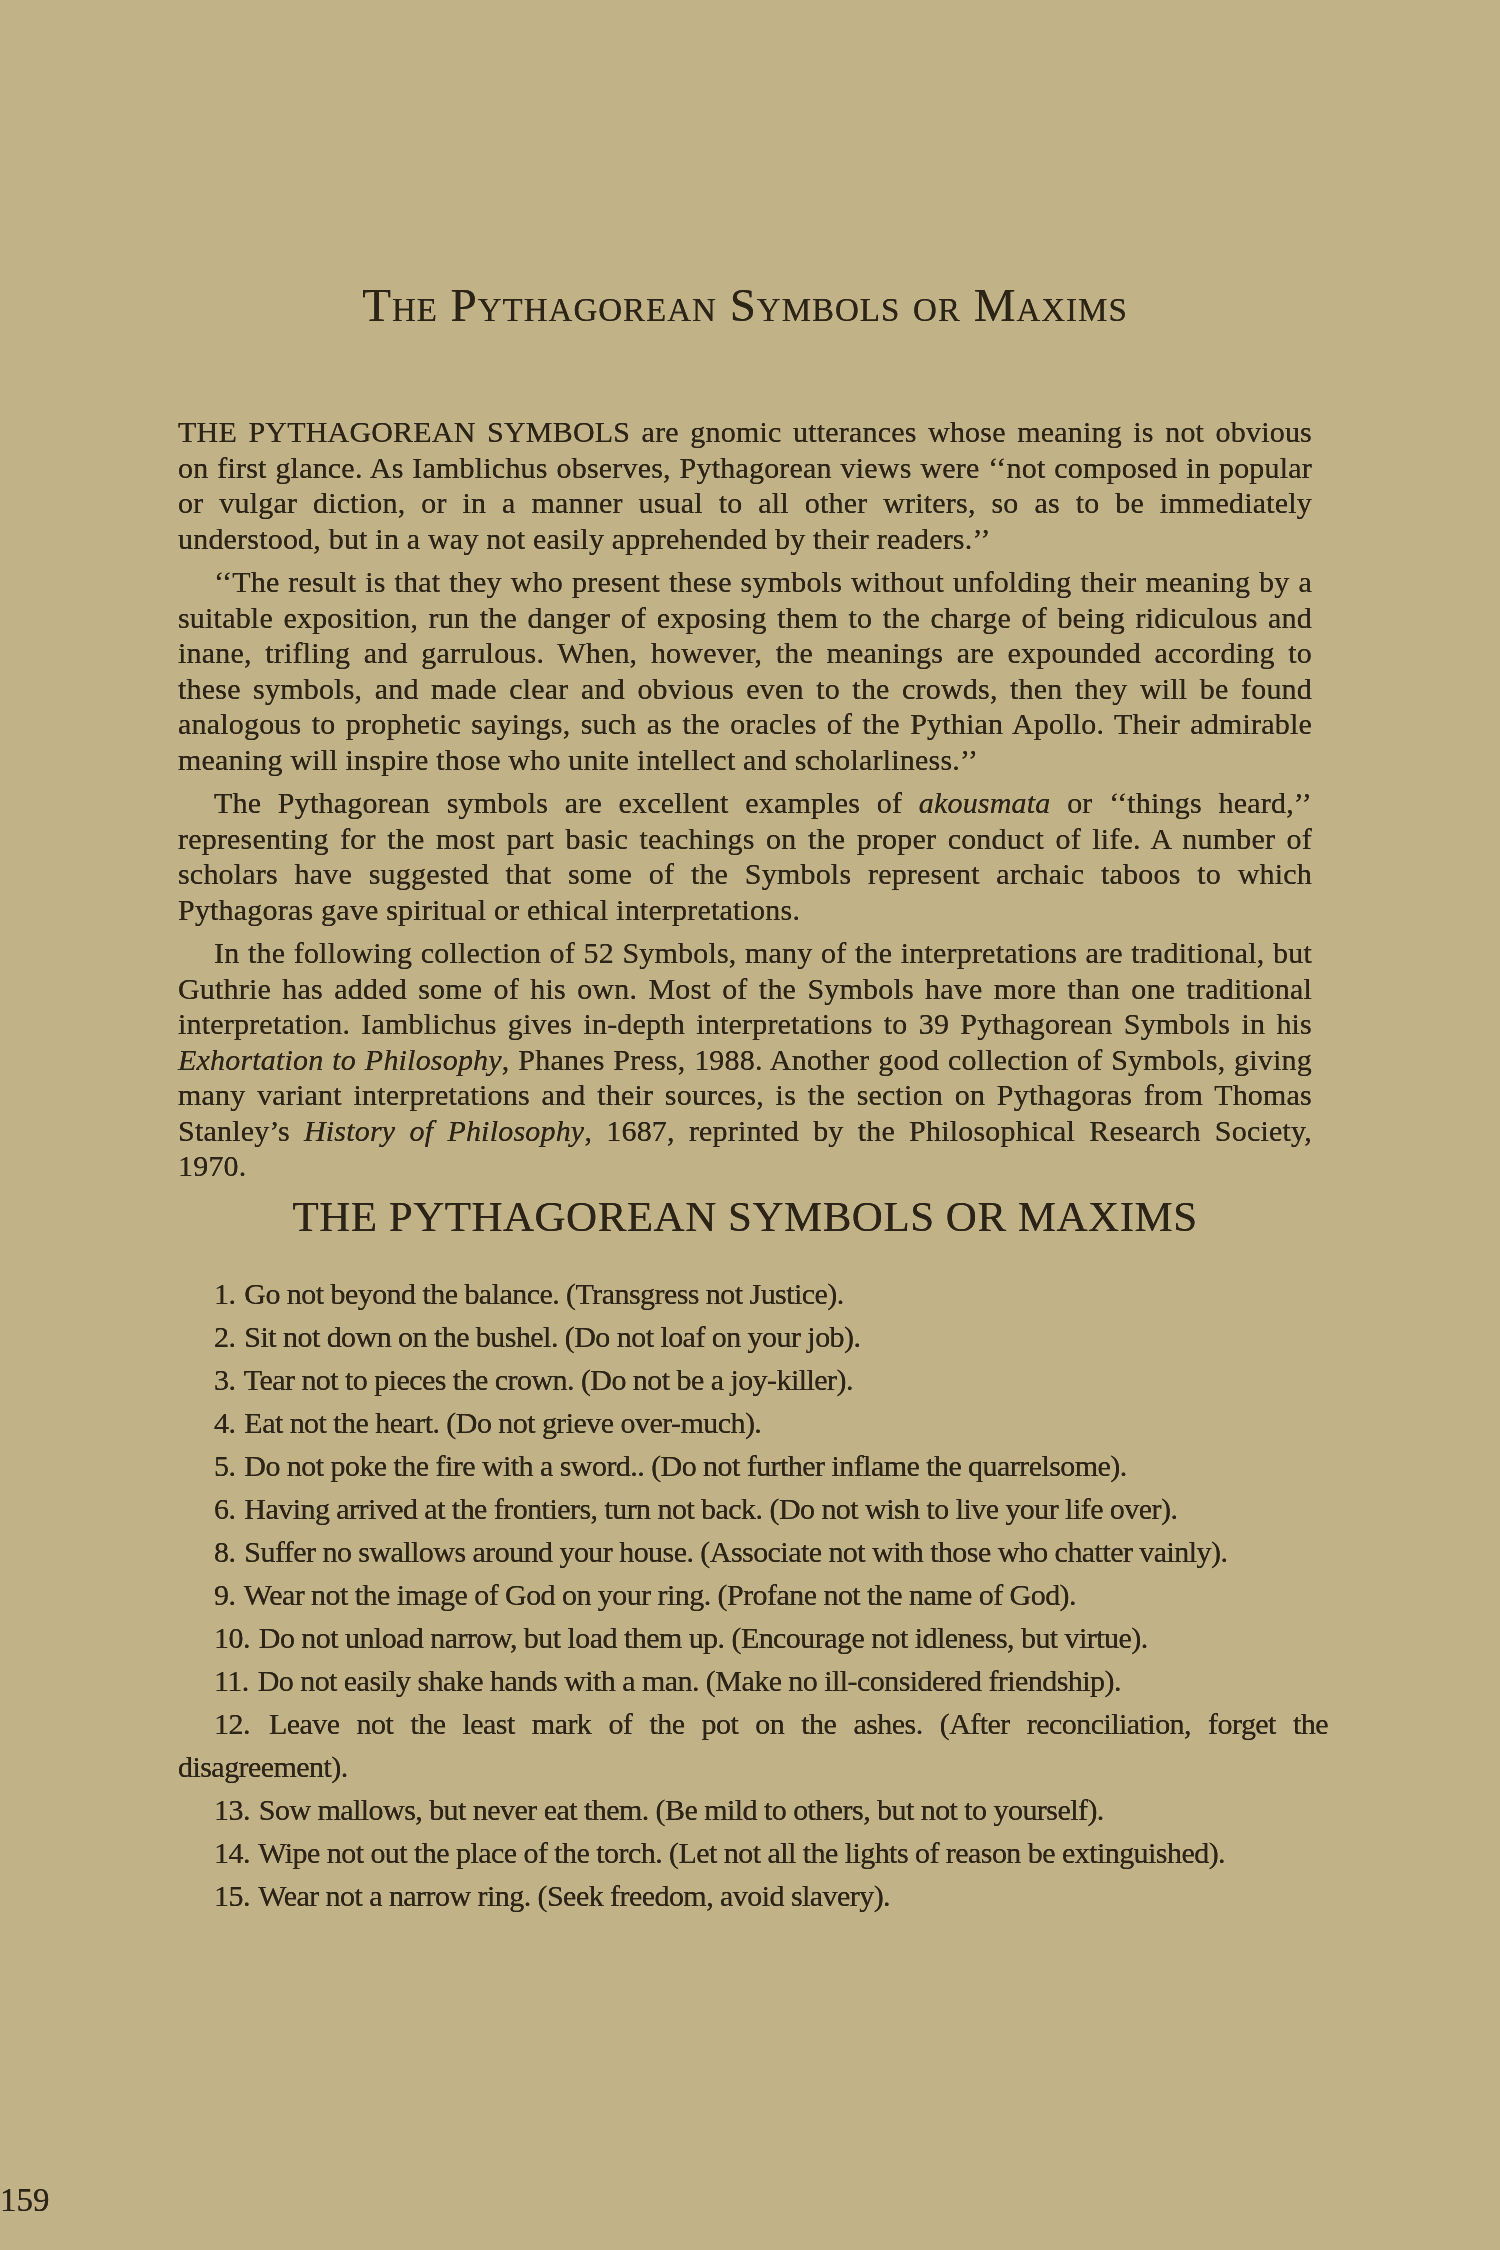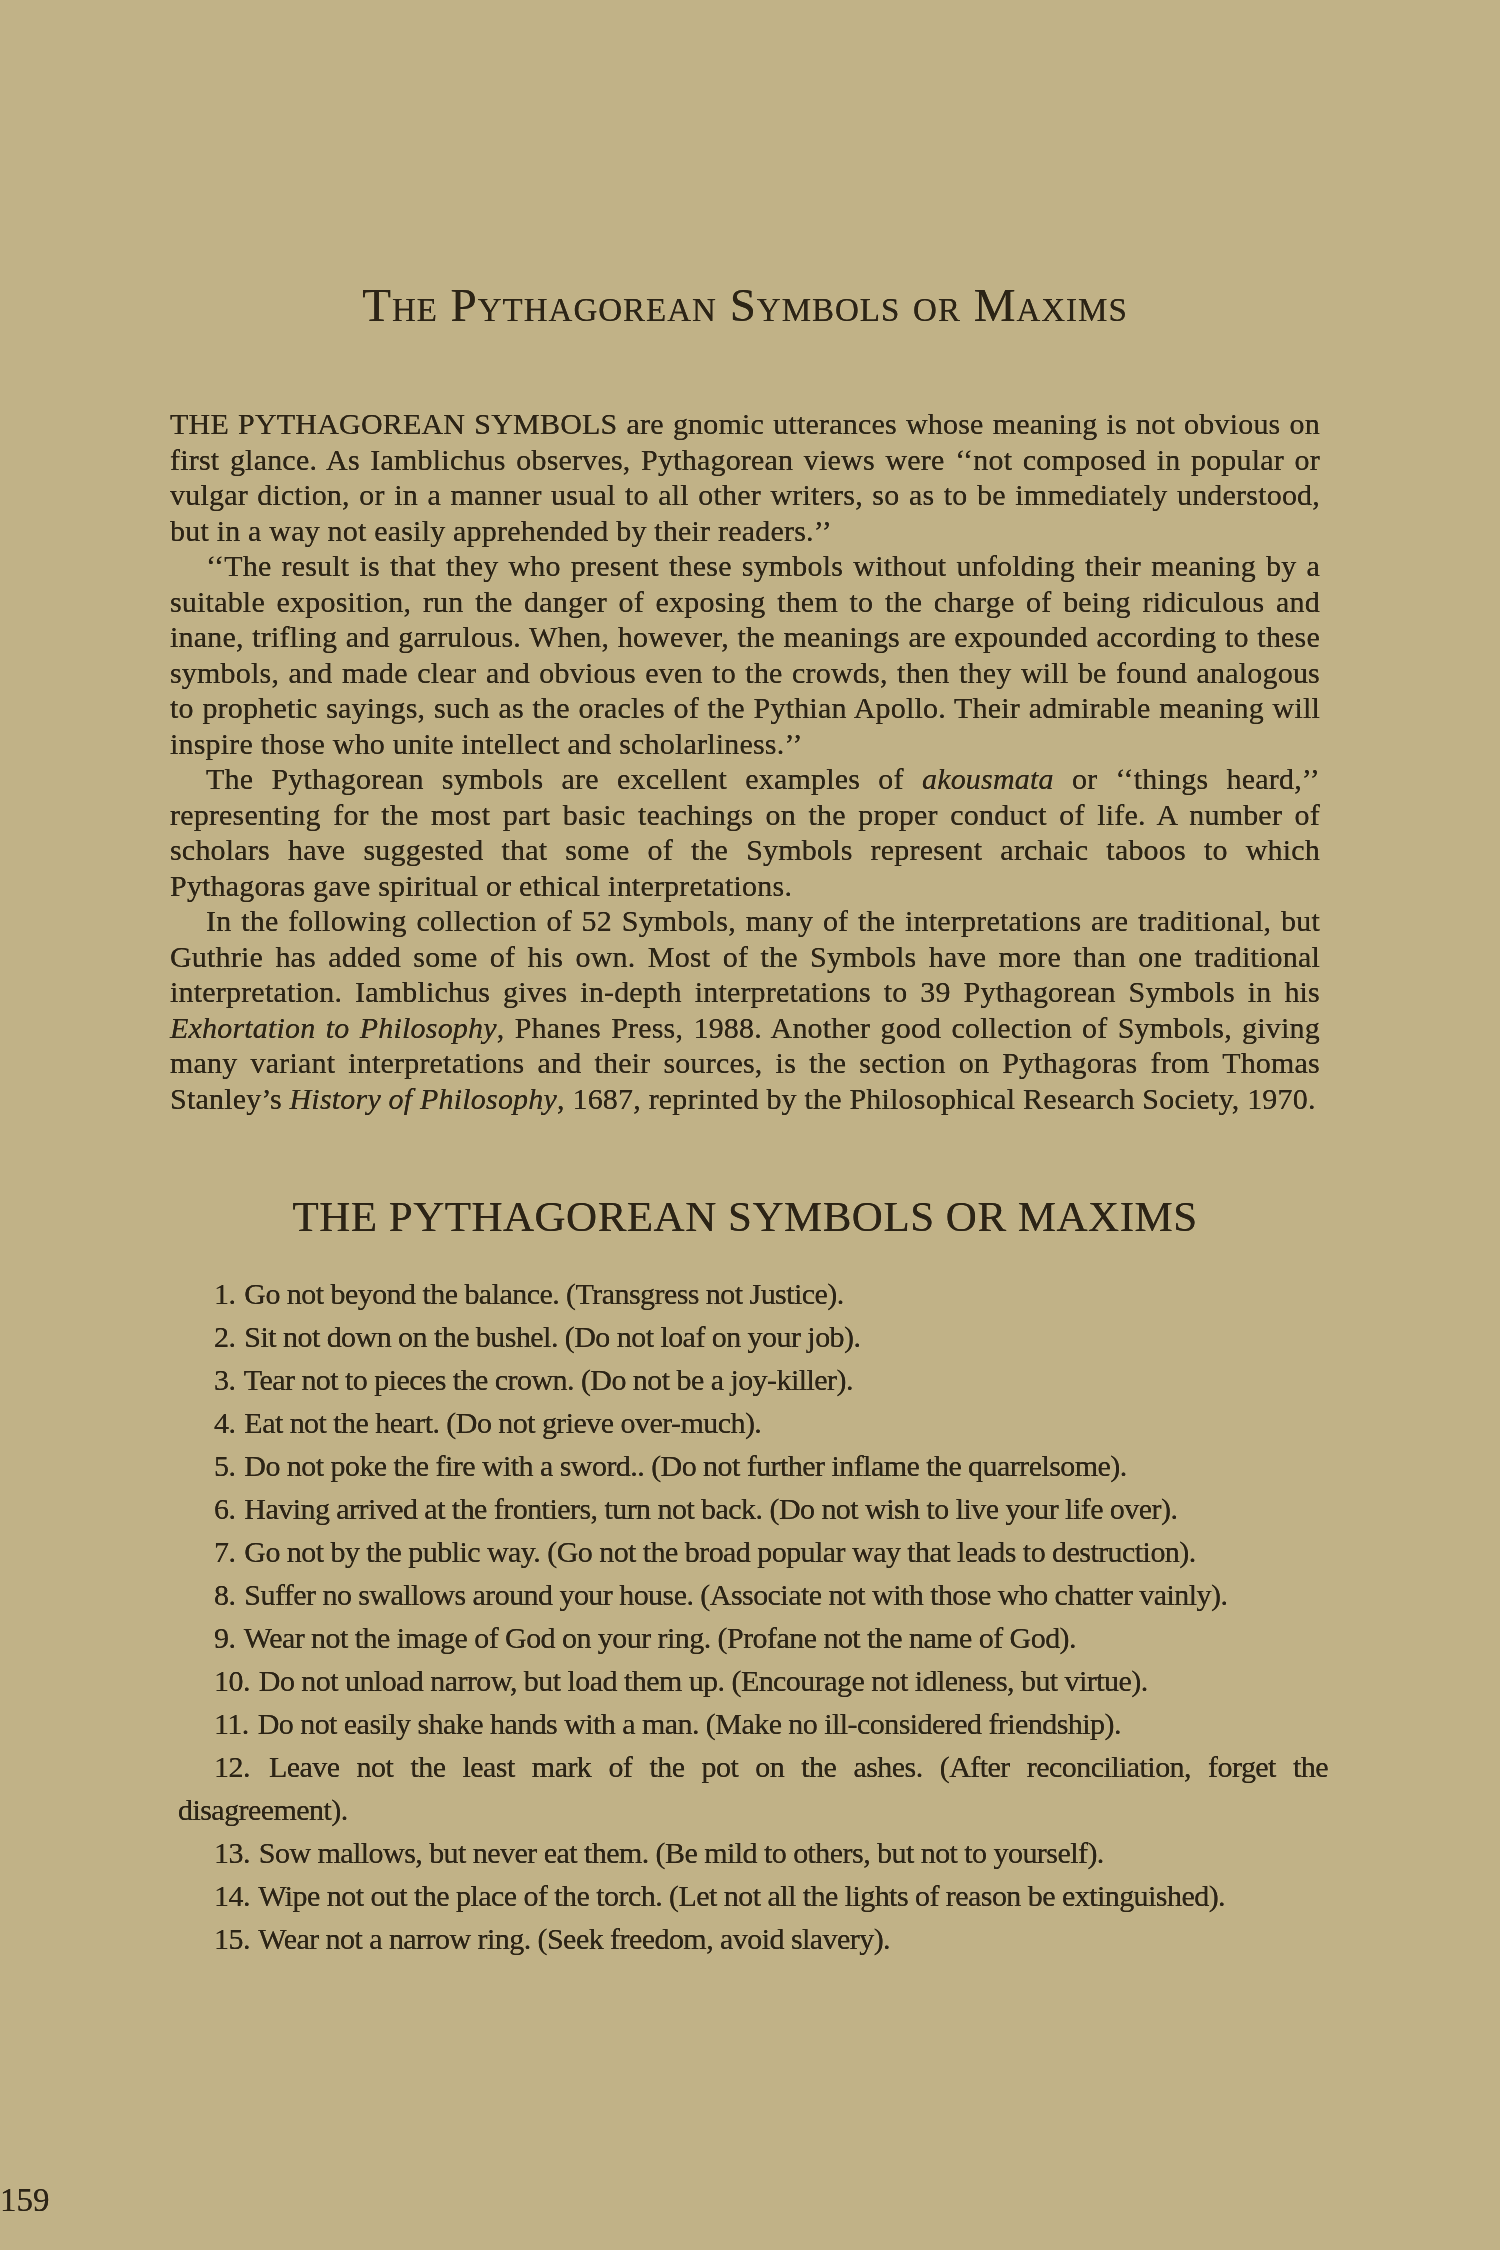--- a/index.html
+++ b/index.html
@@ -36,21 +36,21 @@
     position: absolute;
     top: 406px;
     left: 170px;
     width: 1150px;
     font-size: 30px;
     line-height: 35.5px;
     text-align: justify;
     letter-spacing: 0.2px;
   }
   .intro p {
-    margin: 0;
+    margin: 8px;
   }
   .intro p.indent {
     text-indent: 36px;
   }
   .section-heading {
     position: absolute;
     top: 1192px;
     left: 170px;
     width: 1150px;
     text-align: center;
@@ -100,21 +100,20 @@
 
   <div class="section-heading">THE PYTHAGOREAN SYMBOLS OR MAXIMS</div>
 
   <div class="maxims">
       <p class="maxim"><span class="maxim-number">1.</span><span class="maxim-text"> Go not beyond the balance. (Transgress not Justice).</span></p>
       <p class="maxim"><span class="maxim-number">2.</span><span class="maxim-text"> Sit not down on the bushel. (Do not loaf on your job).</span></p>
       <p class="maxim"><span class="maxim-number">3.</span><span class="maxim-text"> Tear not to pieces the crown. (Do not be a joy-killer).</span></p>
       <p class="maxim"><span class="maxim-number">4.</span><span class="maxim-text"> Eat not the heart. (Do not grieve over-much).</span></p>
       <p class="maxim"><span class="maxim-number">5.</span><span class="maxim-text"> Do not poke the fire with a sword.. (Do not further inflame the quarrelsome).</span></p>
       <p class="maxim"><span class="maxim-number">6.</span><span class="maxim-text"> Having arrived at the frontiers, turn not back. (Do not wish to live your life over).</span></p>
-      <p class="maxim"><span class="maxim-number">7.</span><span class="maxim-text"> Go not by the public way. (Go not the broad popular way that leads to destruction).</span></p>
       <p class="maxim"><span class="maxim-number">8.</span><span class="maxim-text"> Suffer no swallows around your house. (Associate not with those who chatter vainly).</span></p>
       <p class="maxim"><span class="maxim-number">9.</span><span class="maxim-text"> Wear not the image of God on your ring. (Profane not the name of God).</span></p>
       <p class="maxim"><span class="maxim-number">10.</span><span class="maxim-text"> Do not unload narrow, but load them up. (Encourage not idleness, but virtue).</span></p>
       <p class="maxim"><span class="maxim-number">11.</span><span class="maxim-text"> Do not easily shake hands with a man. (Make no ill-considered friendship).</span></p>
       <p class="maxim"><span class="maxim-number">12.</span><span class="maxim-text"> Leave not the least mark of the pot on the ashes. (After reconciliation, forget the disagreement).</span></p>
       <p class="maxim"><span class="maxim-number">13.</span><span class="maxim-text"> Sow mallows, but never eat them. (Be mild to others, but not to yourself).</span></p>
       <p class="maxim"><span class="maxim-number">14.</span><span class="maxim-text"> Wipe not out the place of the torch. (Let not all the lights of reason be extinguished).</span></p>
       <p class="maxim"><span class="maxim-number">15.</span><span class="maxim-text"> Wear not a narrow ring. (Seek freedom, avoid slavery).</span></p>
     </div>
 

